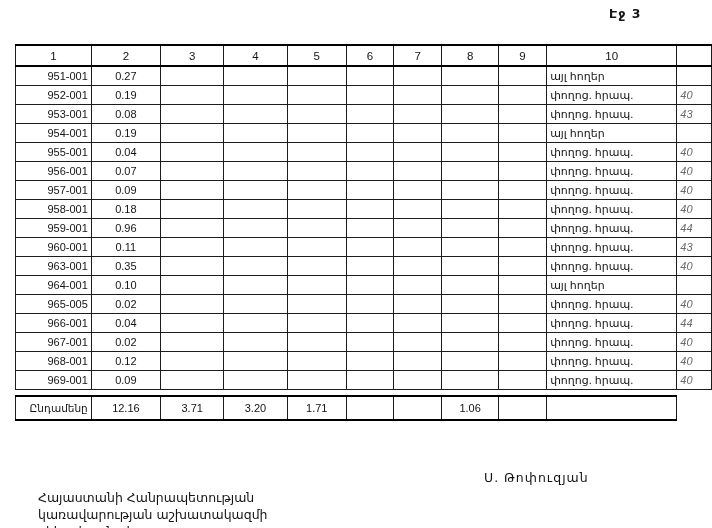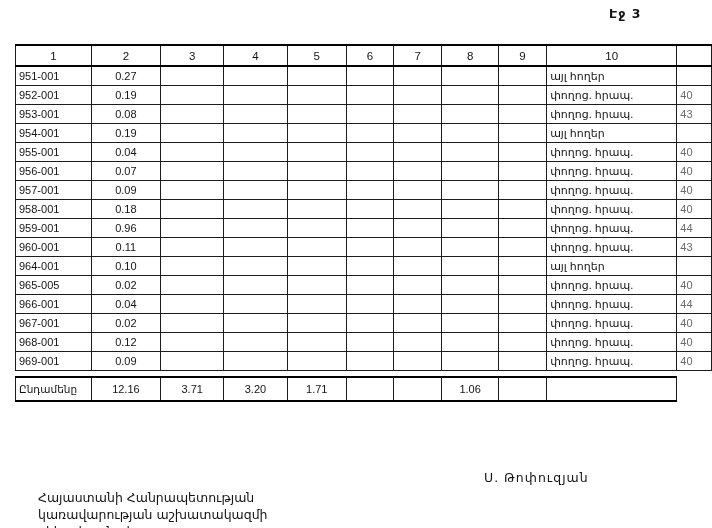--- a/index.html
+++ b/index.html
@@ -22,33 +22,33 @@
   table.sheet td {
     border:1px solid #1c1c1c;
     font-size:11px; height:18px; padding:0 3px;
     white-space:nowrap; overflow:hidden;
     font-family:"Liberation Sans","DejaVu Sans",sans-serif;
   }
   tr.header-row td {
     height:19px; text-align:center; font-size:11.5px;
     border-top:2px solid #000; border-bottom:2px solid #000;
   }
-  td.c1 { width:69px; border-left:2px solid #000; text-align:left; }
+  td.c1 { width:69px; border-left:2px solid #000; text-align:right; }
   td.c2 { width:63px; text-align:center; }
   td.c3 { width:57px; text-align:center; }
   td.c4 { width:57px; text-align:center; }
   td.c5 { width:53px; text-align:center; }
   td.c6 { width:41px; }
   td.c7 { width:42px; }
   td.c8 { width:50px; text-align:center; }
   td.c9 { width:42px; }
   td.c10 { width:124px; border-right:2px solid #000; text-align:left; font-family:"DejaVu Sans",sans-serif; font-size:10.5px; }
   td.cnote {
     width:28px; border:none; font-size:7.5px; color:#6a6a6a;
-    text-align:left; padding-left:9px; 
+    text-align:left; padding-left:9px; font-style:italic;
   }
   tr.spacer-row td { border-left:none; border-right:none; height:5px; padding:0; }
   tr.spacer-row td.cnote { border:none; }
   tr.totals-row td {
     border-top:2px solid #000; border-bottom:2px solid #000;
     height:22px; font-size:11px;
   }
   tr.totals-row td.c1 { font-family:"DejaVu Sans",sans-serif; font-size:10.5px; }
   tr.totals-row td.cnote { border:none; }
   .footer-block {
@@ -207,20 +207,33 @@
         <td class="c4"></td>
         <td class="c5"></td>
         <td class="c6"></td>
         <td class="c7"></td>
         <td class="c8"></td>
         <td class="c9"></td>
         <td class="c10">փողոց. հրապ.</td>
         <td class="cnote">43</td>
       </tr>
       <tr>
+        <td class="c1">963-001</td>
+        <td class="c2">0.35</td>
+        <td class="c3"></td>
+        <td class="c4"></td>
+        <td class="c5"></td>
+        <td class="c6"></td>
+        <td class="c7"></td>
+        <td class="c8"></td>
+        <td class="c9"></td>
+        <td class="c10">փողոց. հրապ.</td>
+        <td class="cnote">40</td>
+      </tr>
+      <tr>
         <td class="c1">964-001</td>
         <td class="c2">0.10</td>
         <td class="c3"></td>
         <td class="c4"></td>
         <td class="c5"></td>
         <td class="c6"></td>
         <td class="c7"></td>
         <td class="c8"></td>
         <td class="c9"></td>
         <td class="c10">այլ հողեր</td>

